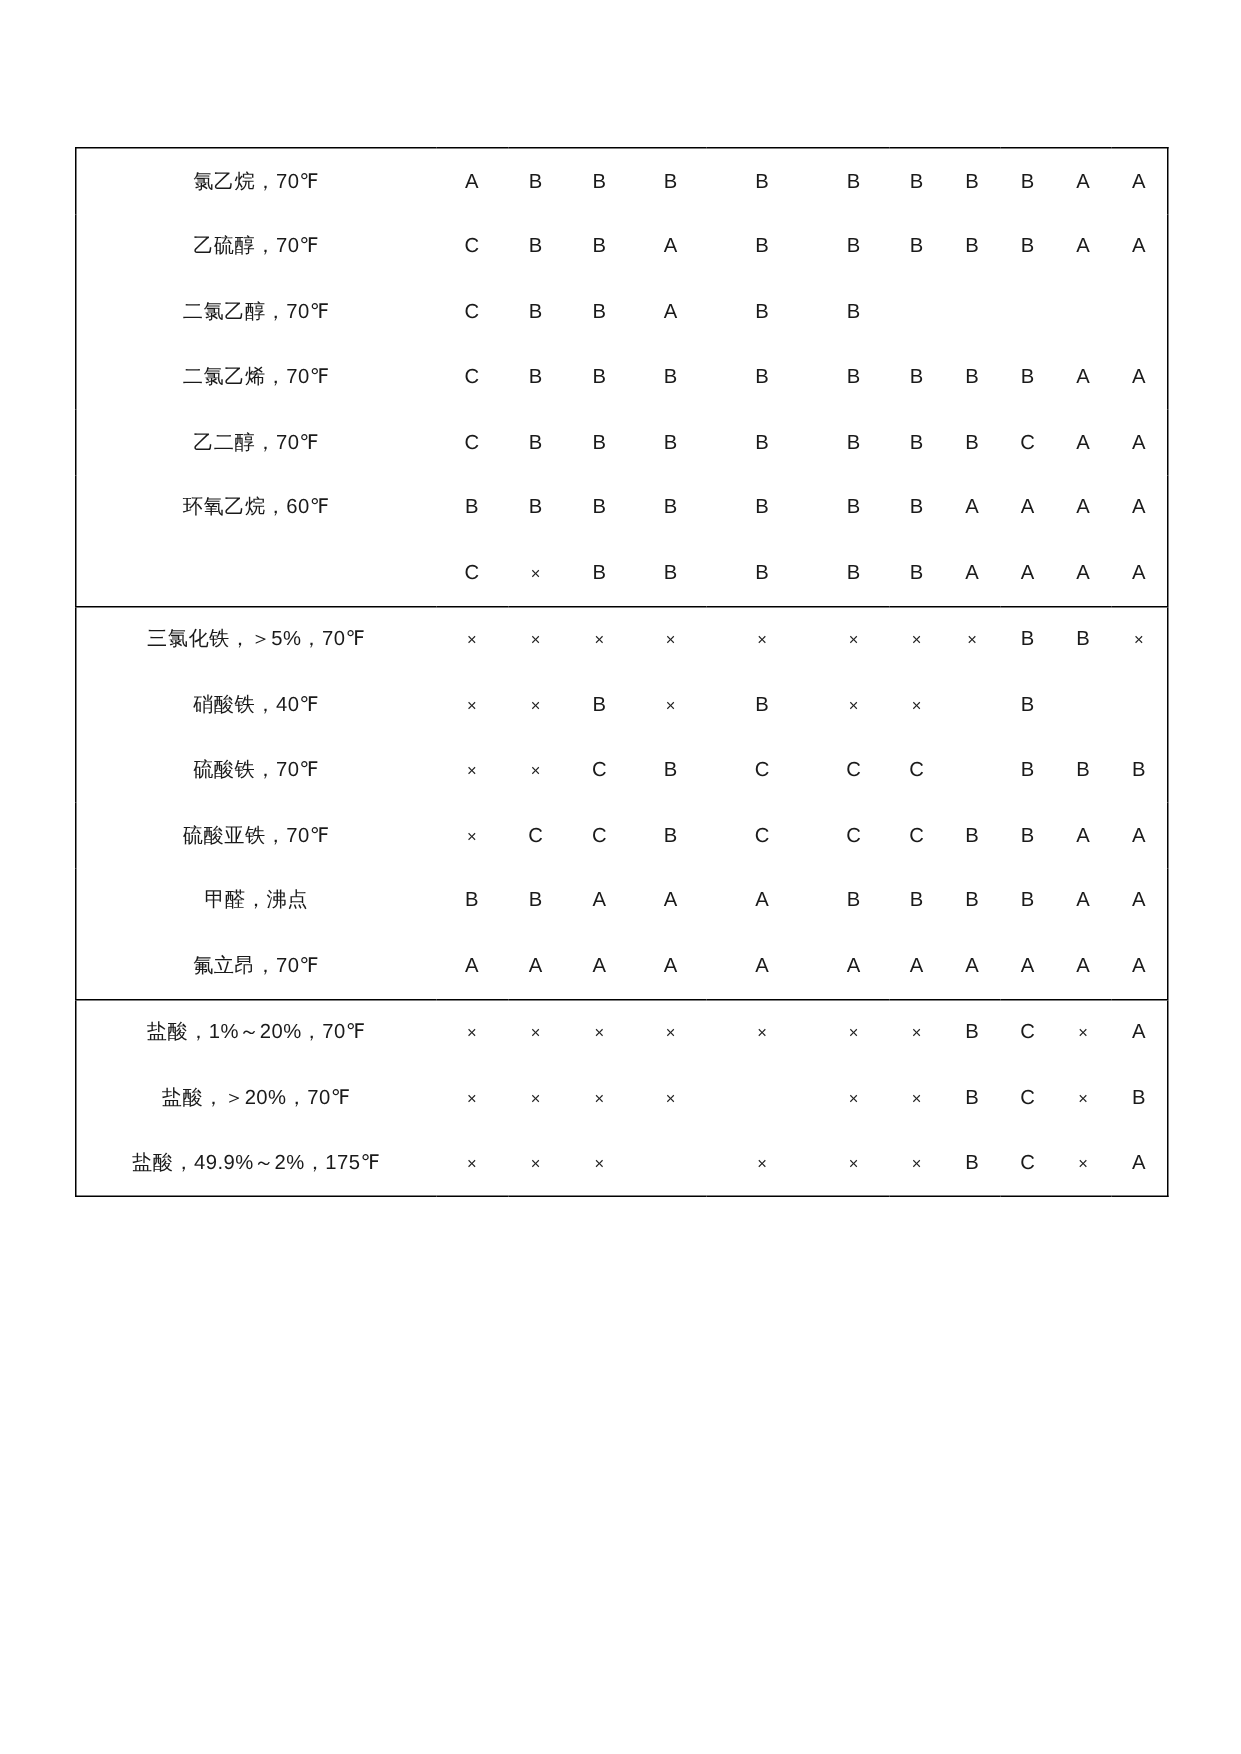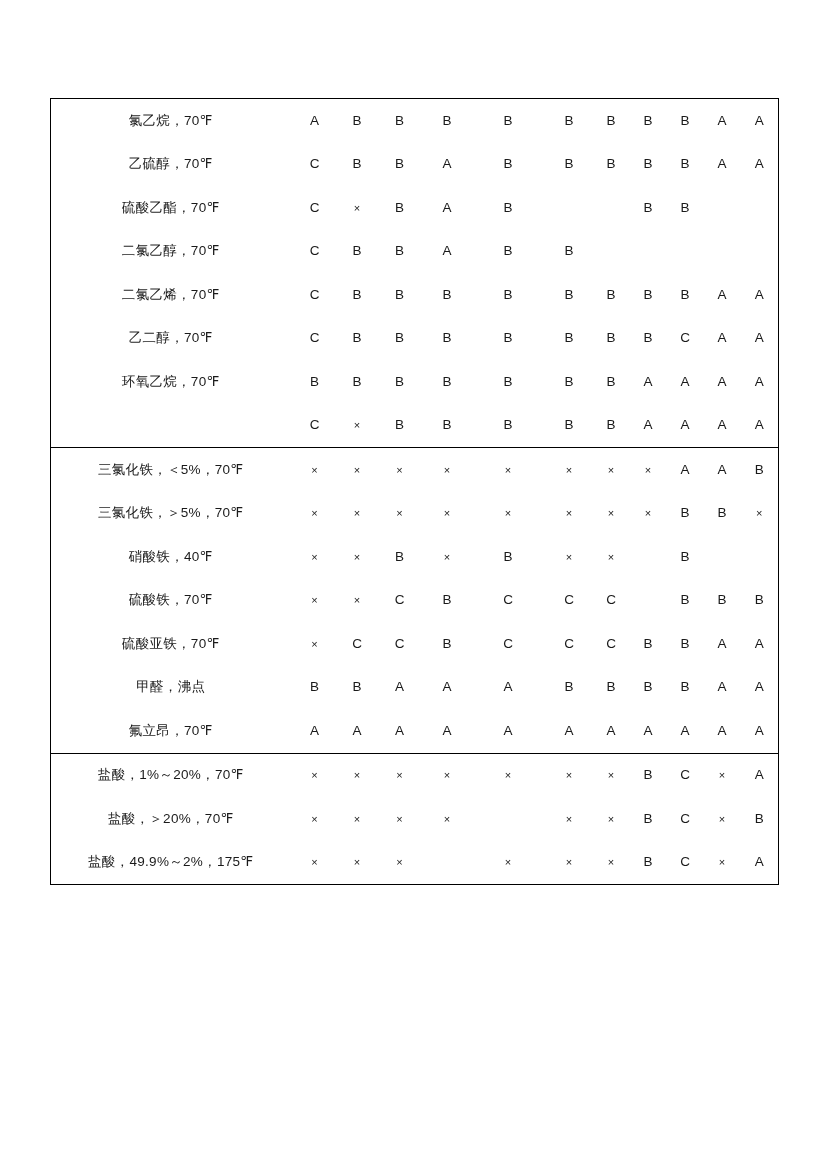--- a/index.html
+++ b/index.html
@@ -132,48 +132,34 @@
             <td class="val">A</td>
             <td class="val">B</td>
             <td class="val">B</td>
             <td class="val">B</td>
             <td class="val">B</td>
             <td class="val">B</td>
             <td class="val">A</td>
             <td class="val last">A</td>
           </tr>
           <tr>
-            <td class="label">硫酸乙酯，70℉</td>
-            <td class="val">C</td>
-            <td class="val"><span class="x">×</span></td>
-            <td class="val">B</td>
-            <td class="val">A</td>
-            <td class="val">B</td>
-            <td class="val"></td>
-            <td class="val"></td>
-            <td class="val">B</td>
-            <td class="val">B</td>
+            <td class="label">二氯乙醇，70℉</td>
+            <td class="val">C</td>
+            <td class="val">B</td>
+            <td class="val">B</td>
+            <td class="val">A</td>
+            <td class="val">B</td>
+            <td class="val">B</td>
+            <td class="val"></td>
+            <td class="val"></td>
+            <td class="val"></td>
             <td class="val"></td>
             <td class="val last"></td>
           </tr>
           <tr>
-            <td class="label">二氯乙醇，70℉</td>
-            <td class="val">C</td>
-            <td class="val">B</td>
-            <td class="val">B</td>
-            <td class="val">A</td>
-            <td class="val">B</td>
-            <td class="val">B</td>
-            <td class="val"></td>
-            <td class="val"></td>
-            <td class="val"></td>
-            <td class="val"></td>
-            <td class="val last"></td>
-          </tr>
-          <tr>
             <td class="label">二氯乙烯，70℉</td>
             <td class="val">C</td>
             <td class="val">B</td>
             <td class="val">B</td>
             <td class="val">B</td>
             <td class="val">B</td>
             <td class="val">B</td>
             <td class="val">B</td>
             <td class="val">B</td>
             <td class="val">B</td>
@@ -188,21 +174,21 @@
             <td class="val">B</td>
             <td class="val">B</td>
             <td class="val">B</td>
             <td class="val">B</td>
             <td class="val">B</td>
             <td class="val">C</td>
             <td class="val">A</td>
             <td class="val last">A</td>
           </tr>
           <tr>
-            <td class="label">环氧乙烷，70℉</td>
+            <td class="label">环氧乙烷，60℉</td>
             <td class="val">B</td>
             <td class="val">B</td>
             <td class="val">B</td>
             <td class="val">B</td>
             <td class="val">B</td>
             <td class="val">B</td>
             <td class="val">B</td>
             <td class="val">A</td>
             <td class="val">A</td>
             <td class="val">A</td>
@@ -214,34 +200,20 @@
             <td class="val"><span class="x">×</span></td>
             <td class="val">B</td>
             <td class="val">B</td>
             <td class="val">B</td>
             <td class="val">B</td>
             <td class="val">B</td>
             <td class="val">A</td>
             <td class="val">A</td>
             <td class="val">A</td>
             <td class="val last">A</td>
-          </tr>
-          <tr>
-            <td class="label">三氯化铁，＜5%，70℉</td>
-            <td class="val"><span class="x">×</span></td>
-            <td class="val"><span class="x">×</span></td>
-            <td class="val"><span class="x">×</span></td>
-            <td class="val"><span class="x">×</span></td>
-            <td class="val"><span class="x">×</span></td>
-            <td class="val"><span class="x">×</span></td>
-            <td class="val"><span class="x">×</span></td>
-            <td class="val"><span class="x">×</span></td>
-            <td class="val">A</td>
-            <td class="val">A</td>
-            <td class="val last">B</td>
           </tr>
           <tr>
             <td class="label">三氯化铁，＞5%，70℉</td>
             <td class="val"><span class="x">×</span></td>
             <td class="val"><span class="x">×</span></td>
             <td class="val"><span class="x">×</span></td>
             <td class="val"><span class="x">×</span></td>
             <td class="val"><span class="x">×</span></td>
             <td class="val"><span class="x">×</span></td>
             <td class="val"><span class="x">×</span></td>

